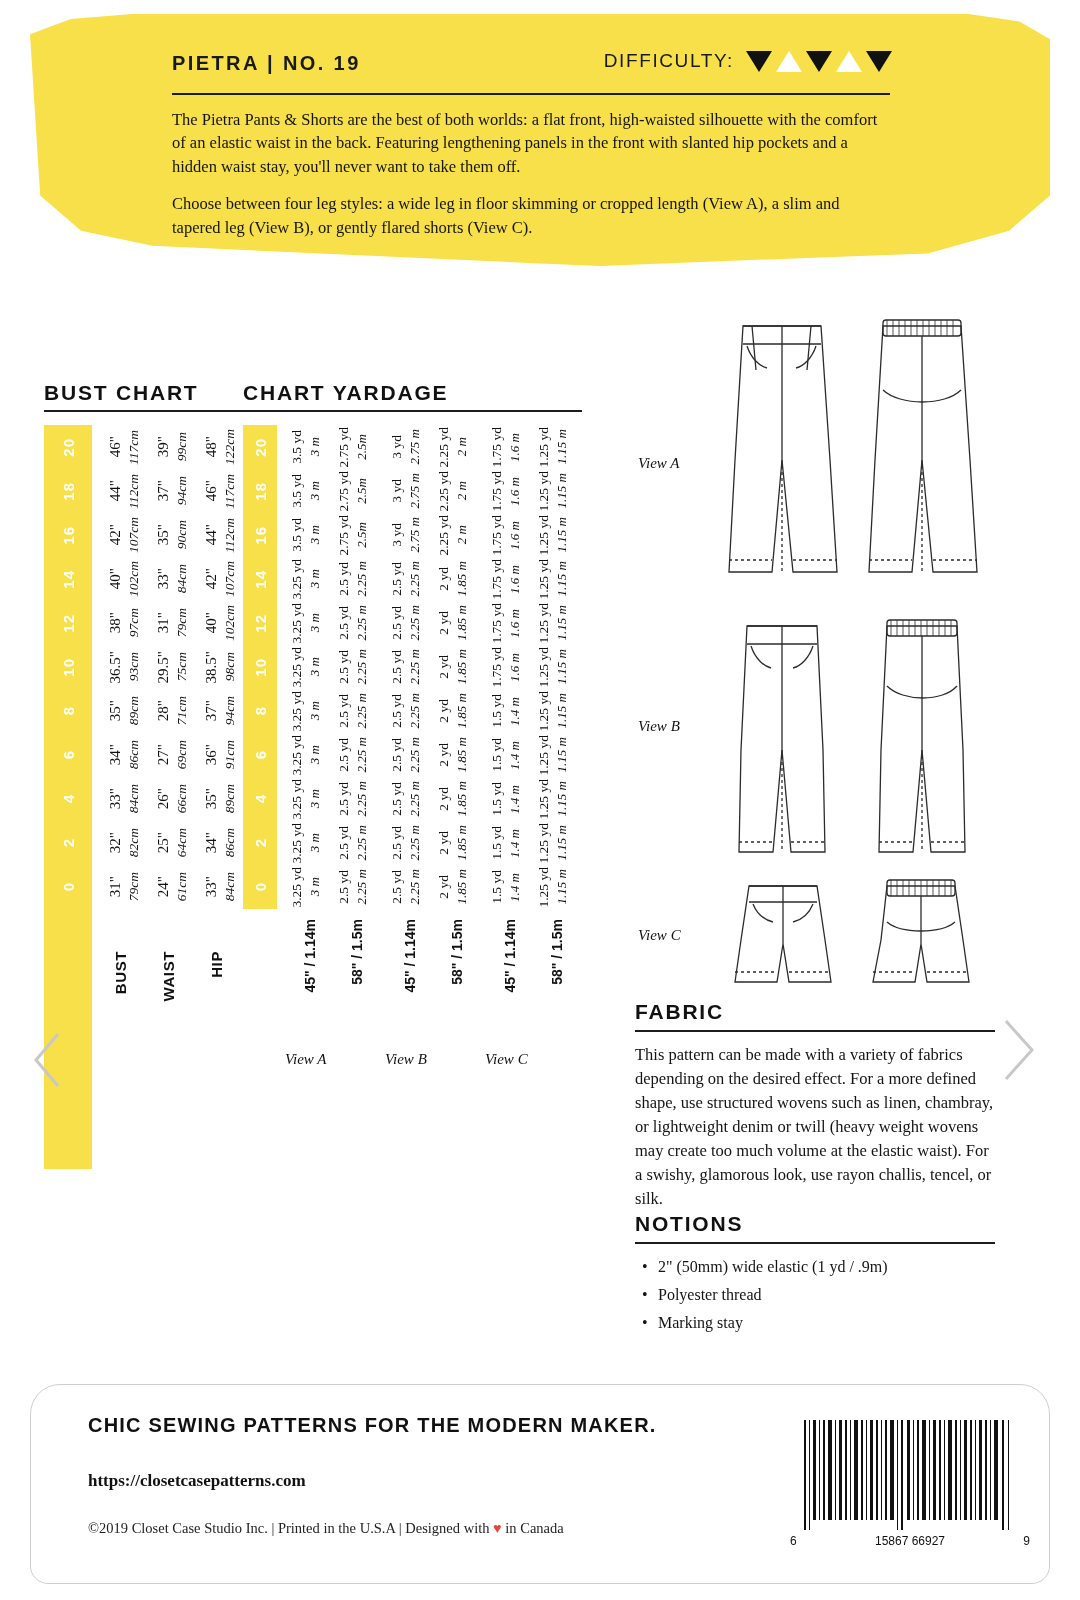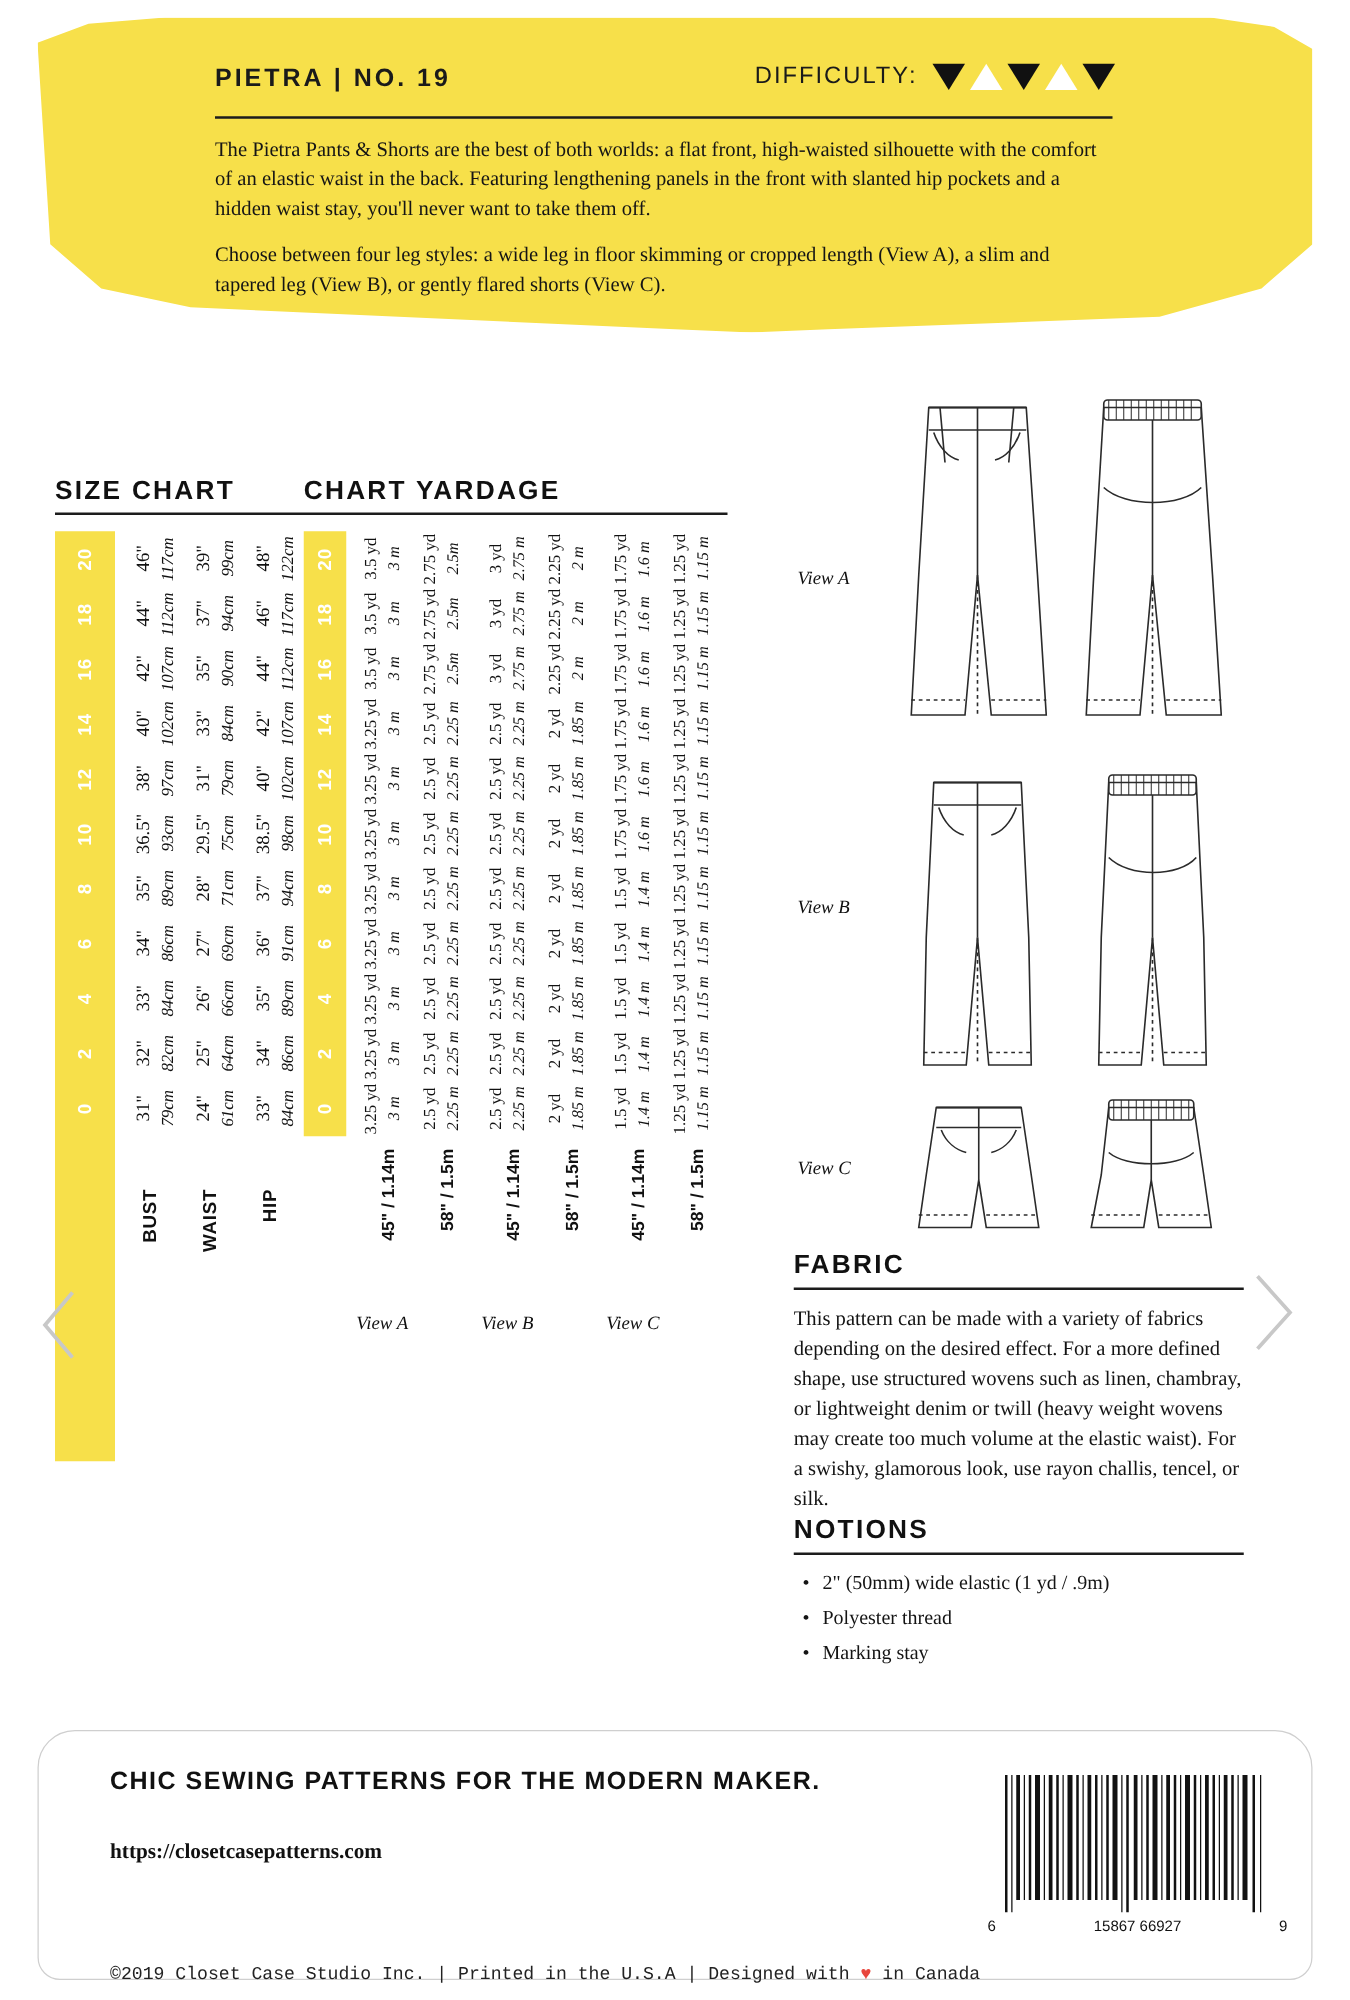--- a/index.html
+++ b/index.html
@@ -111,22 +111,22 @@
   }
   #footer-sub {
     position:absolute; left:88px; top:1447px;
     font-family:"Liberation Serif", serif; font-size:16.5px; color:#141414;
   }
   #footer-url {
     position:absolute; left:88px; top:1471px;
     font-family:"Liberation Serif", serif; font-size:17px; font-weight:bold; color:#111;
   }
   #footer-copy {
-    position:absolute; left:88px; top:1572px;
-    font-family:Liberation Mono, monospace; font-size:14.5px; color:#222;
+    position:absolute; left:88px; top:1520px;
+    font-family:Liberation Serif, serif; font-size:14.5px; color:#222;
   }
   .heart { color:#e8453c; }
   .barcode { position:absolute; left:800px; top:1420px; width:220px; height:110px; }
   #barcode-num {
     position:absolute; left:790px; top:1534px; width:240px;
     font-family:"Liberation Sans", sans-serif; font-size:12px; color:#111;
     display:flex; justify-content:space-between;
   }
 </style>
 </head>
@@ -147,21 +147,21 @@
         <span class="tri-dn"></span>
       </span>
     </div>
   </div>
   <div class="hdr-rule"></div>
   <div class="hdr-body">
     <p>The Pietra Pants &amp; Shorts are the  best of both worlds: a flat front, high-waisted silhouette with the comfort of an elastic waist in the back. Featuring lengthening panels in the front with slanted hip pockets and a hidden waist stay, you'll never want to take them off.</p>
     <p>Choose between four leg styles: a wide leg in floor skimming or cropped length (View A), a slim and tapered leg (View B), or gently flared shorts (View C).</p>
   </div>
 
-  <div class="sec-title" id="size-chart-title">SIZE CHART</div>
+  <div class="sec-title" id="size-chart-title">BUST CHART</div>
   <div class="sec-title" id="yardage-title">CHART YARDAGE</div>
   <div class="left-rule"></div>
 
   <div id="size-chart-table">
       <div class="sizebar" style="left: 44px; top: 425px; width: 48px; height: 744px;"></div>
       <div class="vrow" style="left: 44px; top: 425px; width: 48px; height: 44px; display: flex; align-items: center; justify-content: center;">
         <span class="vt size-num">20</span>
       </div>
       <div class="vrow" style="left: 44px; top: 469px; width: 48px; height: 44px; display: flex; align-items: center; justify-content: center;">
         <span class="vt size-num">18</span>

